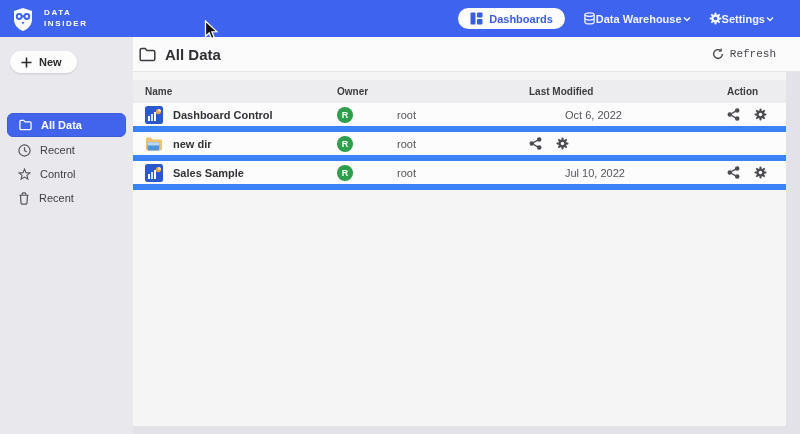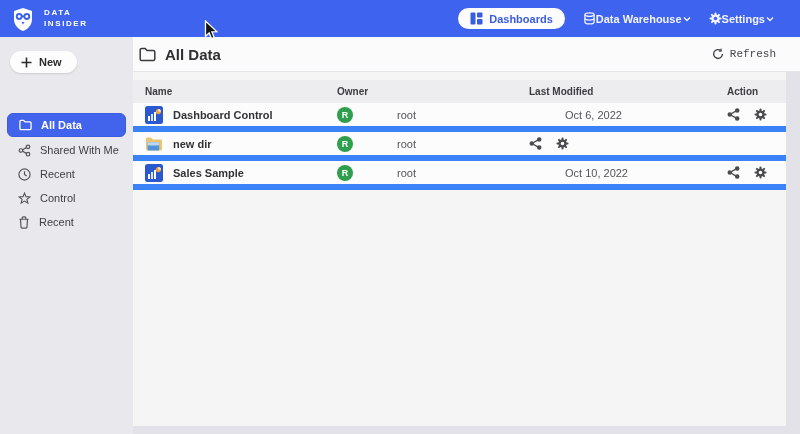--- a/index.html
+++ b/index.html
@@ -140,31 +140,20 @@
   <div class="side-list">
     <div class="side-item active">
       <span class="si">
         <svg width="13" height="12" viewBox="0 0 14 12" fill="none" stroke-width="1.4">
           <path d="M1 2.2 C1 1.5 1.5 1 2.2 1 H5 L6.5 2.6 H11.8 C12.5 2.6 13 3.1 13 3.8 V9.8 C13 10.5 12.5 11 11.8 11 H2.2 C1.5 11 1 10.5 1 9.8 Z"></path>
         </svg>
       </span>
       <span>All Data</span>
     </div>
 
-    <div class="side-item">
-      <span class="si">
-        <svg width="13" height="13" viewBox="0 0 14 14" fill="none" stroke-width="1.3">
-          <circle cx="10.8" cy="3" r="1.9"></circle>
-            <circle cx="3.2" cy="7" r="1.9"></circle>
-            <circle cx="10.8" cy="11" r="1.9"></circle>
-          <path d="M5 6.1 L9 3.9 M5 7.9 L9 10.1"></path>
-        </svg>
-      </span>
-      <span>Shared With Me</span>
-    </div>
 
     <div class="side-item">
       <span class="si">
         <svg width="13" height="13" viewBox="0 0 14 14" fill="none" stroke-width="1.3">
           <circle cx="7" cy="7" r="6"></circle>
             <path d="M7 3.6 V7 L9.4 8.6"></path>
         </svg>
       </span>
       <span>Recent</span>
     </div>
@@ -316,21 +305,21 @@
             <path d="M13.4 5.6 L13.4 3 A2.6 2.6 0 0 1 16 5.6 Z" fill="#ffffff" opacity="0.85"></path>
           </svg>
         </span>
         <span class="fname">Sales Sample</span>
       </div>
       <div class="cell c-owner">
         <span class="avatar">R</span>
         <span class="owner-name">root</span>
       </div>
       <div class="cell c-mod">
-          <span class="mod-date">Oct 10, 2022</span>
+          <span class="mod-date">Jul 10, 2022</span>
         </div>
       <div class="cell c-act">
         <div class="act-icons">
           <span class="ic">
             <svg width="13" height="13" viewBox="0 0 14 14" fill="none" stroke="#4b4b4f" stroke-width="1.5">
               <circle cx="11" cy="2.6" r="1.7" fill="#4b4b4f"></circle>
                 <circle cx="3" cy="7" r="1.7" fill="#4b4b4f"></circle>
                 <circle cx="11" cy="11.4" r="1.7" fill="#4b4b4f"></circle>
               <path d="M4.6 6.2 L9.4 3.4 M4.6 7.8 L9.4 10.6"></path>
             </svg>

